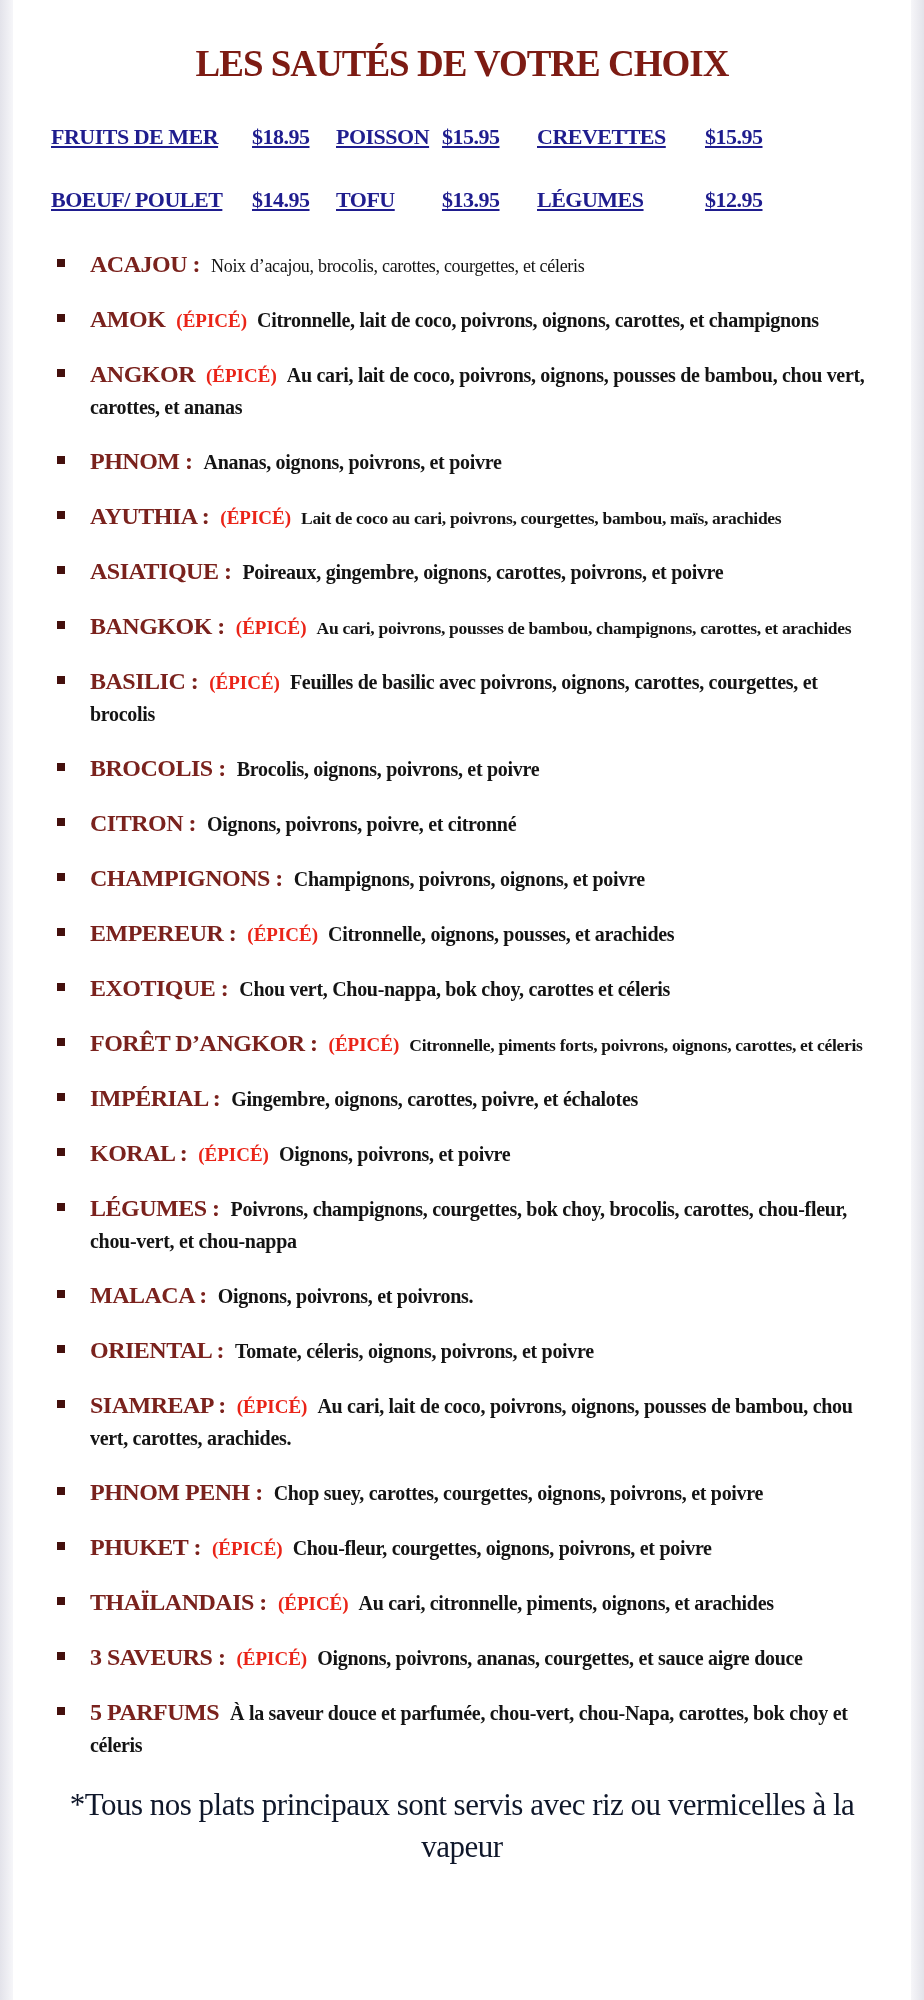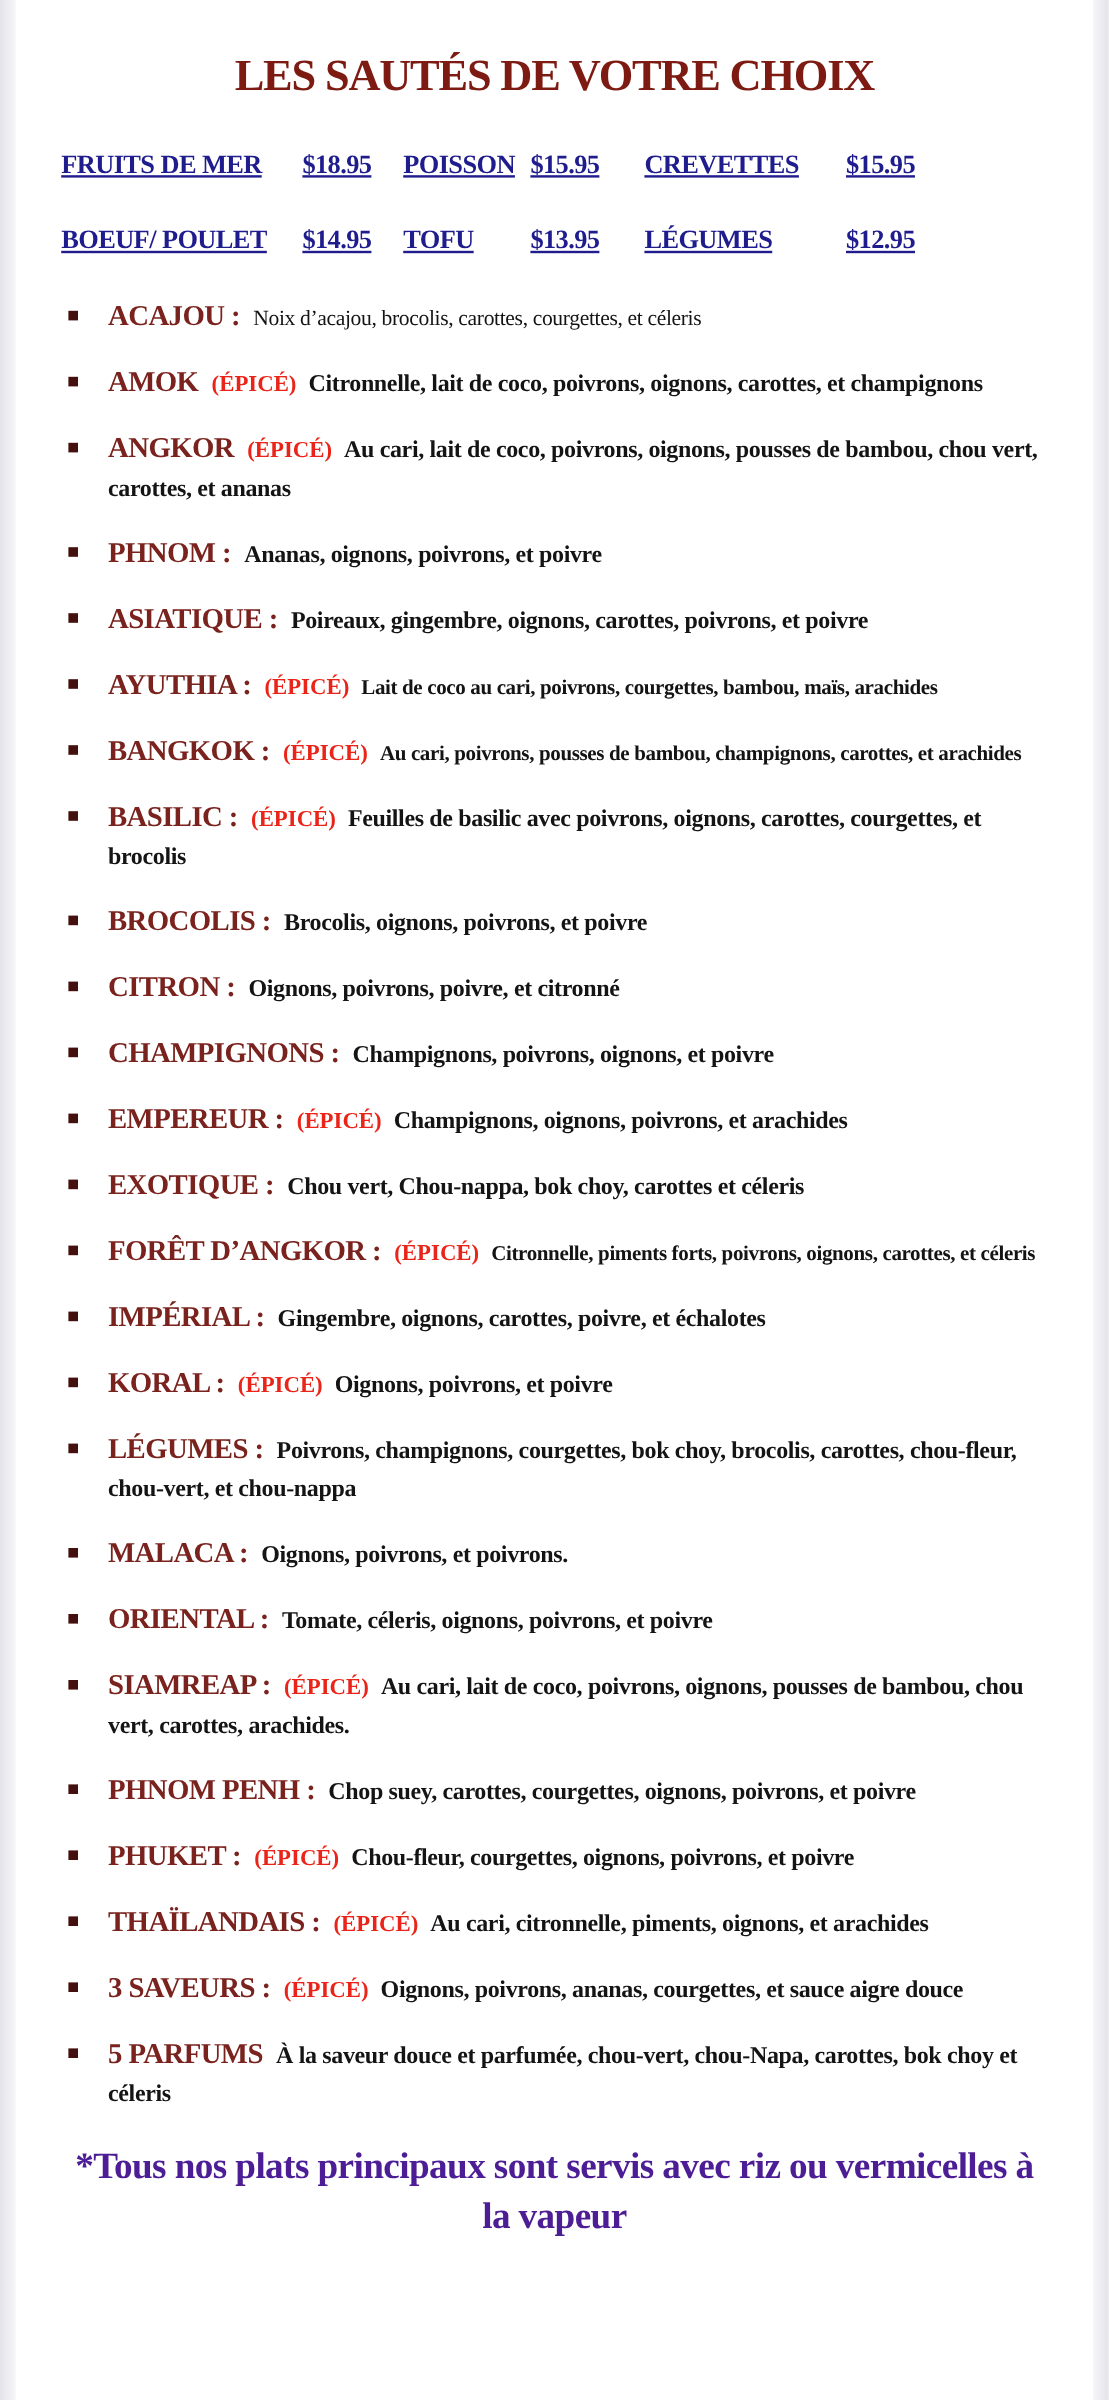--- a/index.html
+++ b/index.html
@@ -78,22 +78,22 @@
     font-size: 20px;
     letter-spacing: -0.3px;
   }
   .menu-item.small .desc { font-size: 17.5px; }
   .menu-item.light .desc { font-size: 18px; font-weight: 400; }
 
   .footer-note {
     margin-top: 4px;
     padding: 0 60px;
     text-align: center;
-    color: #4c1d95;
-    font-weight: 700;
+    color: #0f172a;
+    font-weight: 400;
     font-size: 31px;
     letter-spacing: -0.5px;
     line-height: 1.35;
   }
 </style>
 </head>
 <body>
 
 <div class="gutter left"></div>
 <div class="gutter right"></div>
@@ -137,76 +137,76 @@
     <span class="item-name">ANGKOR</span>
     <span class="spicy">(ÉPICÉ)</span>
     <span class="desc">Au cari, lait de coco, poivrons, oignons, pousses de bambou, chou vert, carottes, et ananas</span>
   </li>
     <li class="menu-item">
     <span class="bullet"></span>
     <span class="item-name">PHNOM :</span>
     
     <span class="desc">Ananas, oignons, poivrons, et poivre</span>
   </li>
+    <li class="menu-item small">
+    <span class="bullet"></span>
+    <span class="item-name">AYUTHIA :</span>
+    <span class="spicy">(ÉPICÉ)</span>
+    <span class="desc">Lait de coco au cari, poivrons, courgettes, bambou, maïs, arachides</span>
+  </li>
     <li class="menu-item">
     <span class="bullet"></span>
     <span class="item-name">ASIATIQUE :</span>
     
     <span class="desc">Poireaux, gingembre, oignons, carottes, poivrons, et poivre</span>
   </li>
     <li class="menu-item small">
     <span class="bullet"></span>
-    <span class="item-name">AYUTHIA :</span>
-    <span class="spicy">(ÉPICÉ)</span>
-    <span class="desc">Lait de coco au cari, poivrons, courgettes, bambou, maïs, arachides</span>
+    <span class="item-name">BANGKOK :</span>
+    <span class="spicy">(ÉPICÉ)</span>
+    <span class="desc">Au cari, poivrons, pousses de bambou, champignons, carottes, et arachides</span>
+  </li>
+    <li class="menu-item">
+    <span class="bullet"></span>
+    <span class="item-name">BASILIC :</span>
+    <span class="spicy">(ÉPICÉ)</span>
+    <span class="desc">Feuilles de basilic avec poivrons, oignons, carottes, courgettes, et brocolis</span>
+  </li>
+    <li class="menu-item">
+    <span class="bullet"></span>
+    <span class="item-name">BROCOLIS :</span>
+    
+    <span class="desc">Brocolis, oignons, poivrons, et poivre</span>
+  </li>
+    <li class="menu-item">
+    <span class="bullet"></span>
+    <span class="item-name">CITRON :</span>
+    
+    <span class="desc">Oignons, poivrons, poivre, et citronné</span>
+  </li>
+    <li class="menu-item">
+    <span class="bullet"></span>
+    <span class="item-name">CHAMPIGNONS :</span>
+    
+    <span class="desc">Champignons, poivrons, oignons, et poivre</span>
+  </li>
+    <li class="menu-item">
+    <span class="bullet"></span>
+    <span class="item-name">EMPEREUR :</span>
+    <span class="spicy">(ÉPICÉ)</span>
+    <span class="desc">Citronnelle, oignons, pousses, et arachides</span>
+  </li>
+    <li class="menu-item">
+    <span class="bullet"></span>
+    <span class="item-name">EXOTIQUE :</span>
+    
+    <span class="desc">Chou vert, Chou-nappa, bok choy, carottes et céleris</span>
   </li>
     <li class="menu-item small">
     <span class="bullet"></span>
-    <span class="item-name">BANGKOK :</span>
-    <span class="spicy">(ÉPICÉ)</span>
-    <span class="desc">Au cari, poivrons, pousses de bambou, champignons, carottes, et arachides</span>
-  </li>
-    <li class="menu-item">
-    <span class="bullet"></span>
-    <span class="item-name">BASILIC :</span>
-    <span class="spicy">(ÉPICÉ)</span>
-    <span class="desc">Feuilles de basilic avec poivrons, oignons, carottes, courgettes, et brocolis</span>
-  </li>
-    <li class="menu-item">
-    <span class="bullet"></span>
-    <span class="item-name">BROCOLIS :</span>
-    
-    <span class="desc">Brocolis, oignons, poivrons, et poivre</span>
-  </li>
-    <li class="menu-item">
-    <span class="bullet"></span>
-    <span class="item-name">CITRON :</span>
-    
-    <span class="desc">Oignons, poivrons, poivre, et citronné</span>
-  </li>
-    <li class="menu-item">
-    <span class="bullet"></span>
-    <span class="item-name">CHAMPIGNONS :</span>
-    
-    <span class="desc">Champignons, poivrons, oignons, et poivre</span>
-  </li>
-    <li class="menu-item">
-    <span class="bullet"></span>
-    <span class="item-name">EMPEREUR :</span>
-    <span class="spicy">(ÉPICÉ)</span>
-    <span class="desc">Champignons, oignons, poivrons, et arachides</span>
-  </li>
-    <li class="menu-item">
-    <span class="bullet"></span>
-    <span class="item-name">EXOTIQUE :</span>
-    
-    <span class="desc">Chou vert, Chou-nappa, bok choy, carottes et céleris</span>
-  </li>
-    <li class="menu-item small">
-    <span class="bullet"></span>
     <span class="item-name">FORÊT D’ANGKOR :</span>
     <span class="spicy">(ÉPICÉ)</span>
     <span class="desc">Citronnelle, piments forts, poivrons, oignons, carottes, et céleris</span>
   </li>
     <li class="menu-item">
     <span class="bullet"></span>
     <span class="item-name">IMPÉRIAL :</span>
     
     <span class="desc">Gingembre, oignons, carottes, poivre, et échalotes</span>
   </li>

